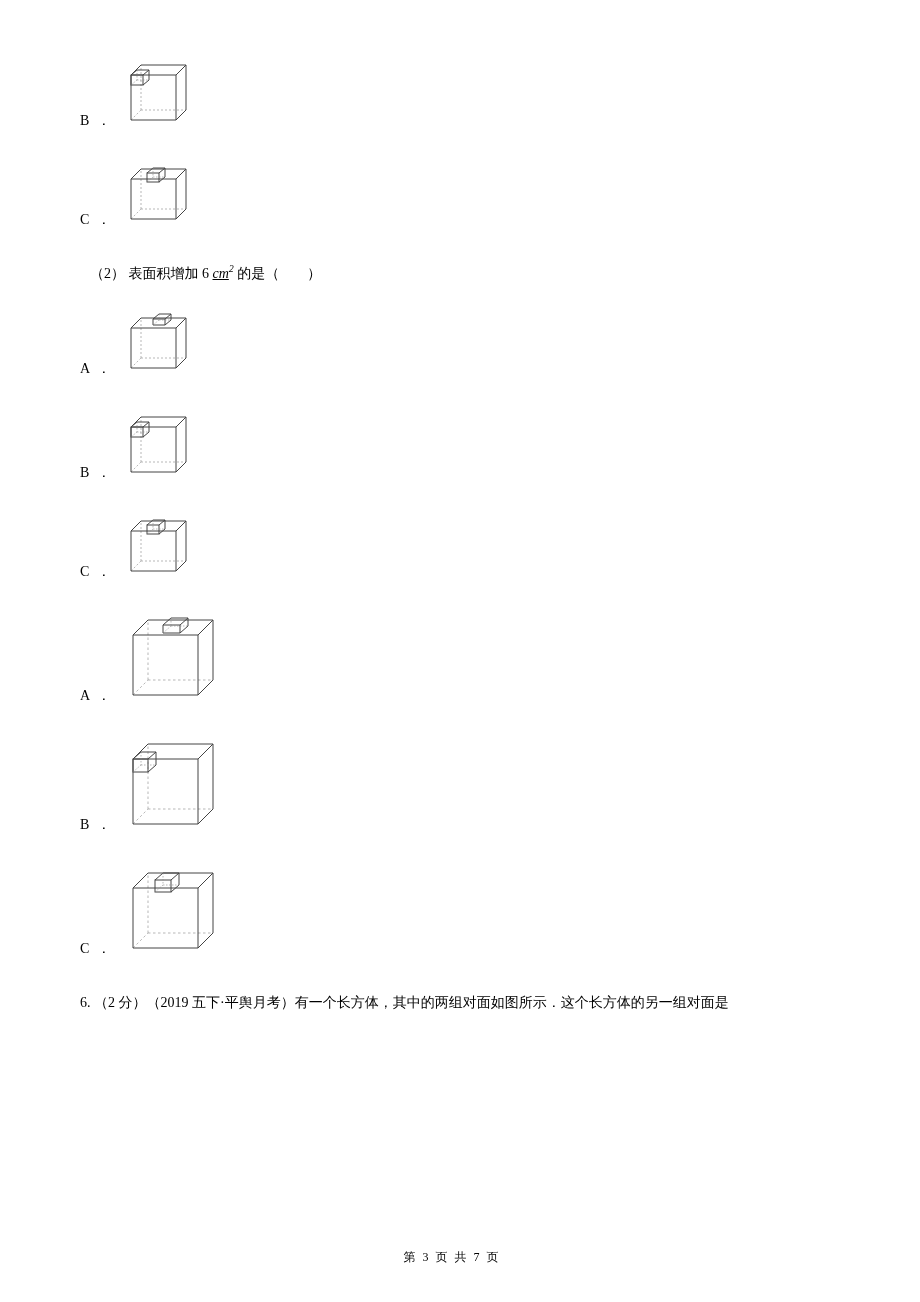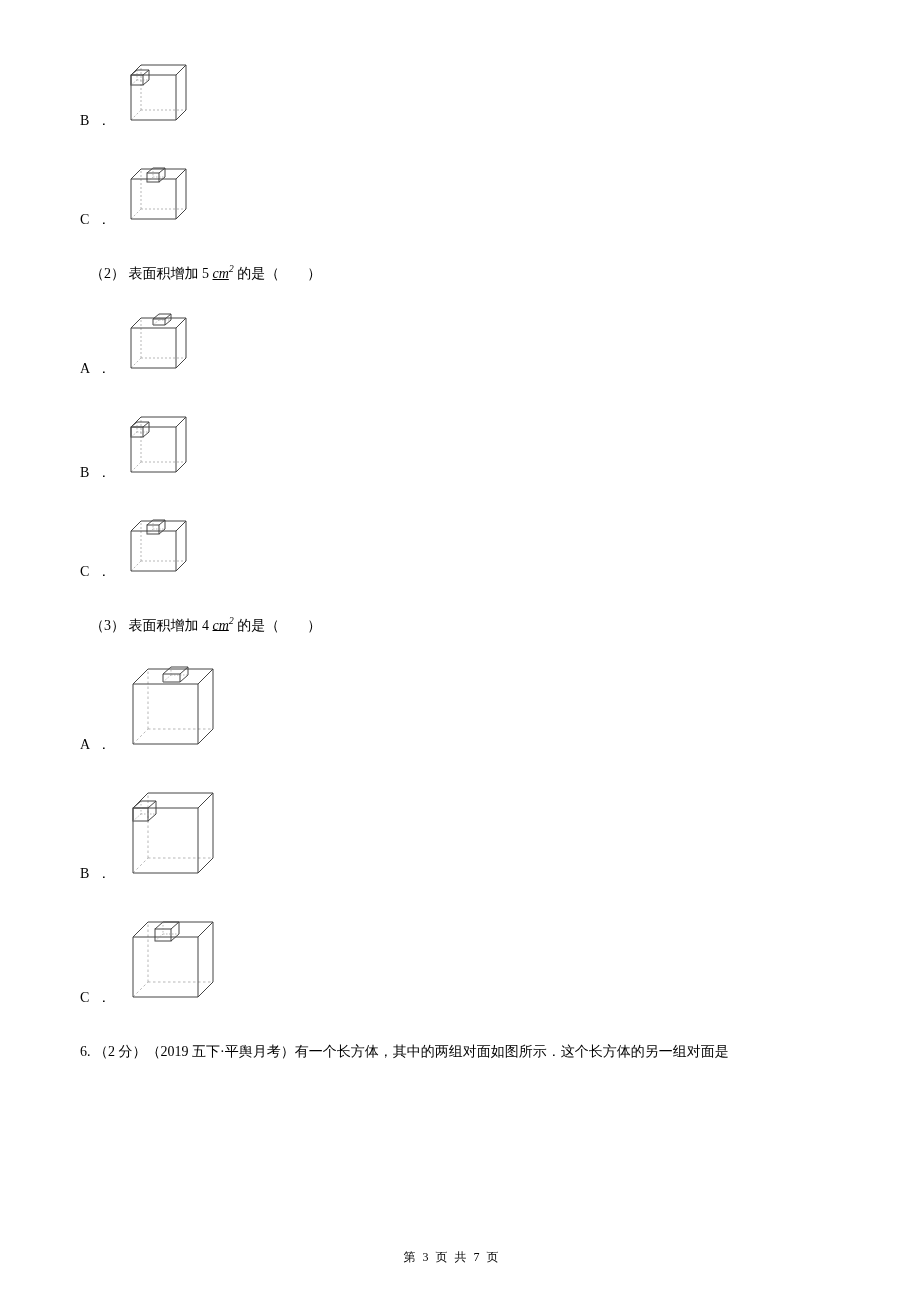--- a/index.html
+++ b/index.html
@@ -118,21 +118,21 @@
         <g stroke="#888" stroke-width="0.6" fill="none" stroke-dasharray="1.5,1.5">
           <line x1="30" y1="4" x2="30" y2="13"></line>
           <line x1="30" y1="13" x2="24" y2="18"></line>
           <line x1="30" y1="13" x2="42" y2="13"></line>
         </g>
       </svg>
     </span>
   </div>
 
   <div class="question-line">
-    <span>（2） 表面积增加 5 </span><em>cm</em><sup>2</sup><span> 的是（　　）</span>
+    <span>（2） 表面积增加 6 </span><em>cm</em><sup>2</sup><span> 的是（　　）</span>
   </div>
 
   <div class="option-row">
     <span class="option-label">A ．</span>
     <span class="cube-diagram">
       <svg width="70" height="65" viewBox="0 0 70 65">
         <g stroke="#888" stroke-width="0.6" fill="none" stroke-dasharray="2,2">
           <line x1="8" y1="55" x2="18" y2="45"></line>
           <line x1="18" y1="45" x2="18" y2="5"></line>
           <line x1="18" y1="45" x2="63" y2="45"></line>
@@ -206,23 +206,20 @@
         </g>
         <g stroke="#888" stroke-width="0.6" fill="none" stroke-dasharray="1.5,1.5">
           <line x1="30" y1="4" x2="30" y2="13"></line>
           <line x1="30" y1="13" x2="24" y2="18"></line>
           <line x1="30" y1="13" x2="42" y2="13"></line>
         </g>
       </svg>
     </span>
   </div>
 
-  <div class="question-line">
-    <span>（3） 表面积增加 4 </span><em>cm</em><sup>2</sup><span> 的是（　　）</span>
-  </div>
 
   <div class="option-row">
     <span class="option-label">A ．</span>
     <span class="cube-diagram">
       <svg width="100" height="90" viewBox="0 0 100 90">
         <g stroke="#888" stroke-width="0.6" fill="none" stroke-dasharray="2.5,2.5">
           <line x1="10" y1="80" x2="25" y2="65"></line>
           <line x1="25" y1="65" x2="25" y2="5"></line>
           <line x1="25" y1="65" x2="90" y2="65"></line>
         </g>

